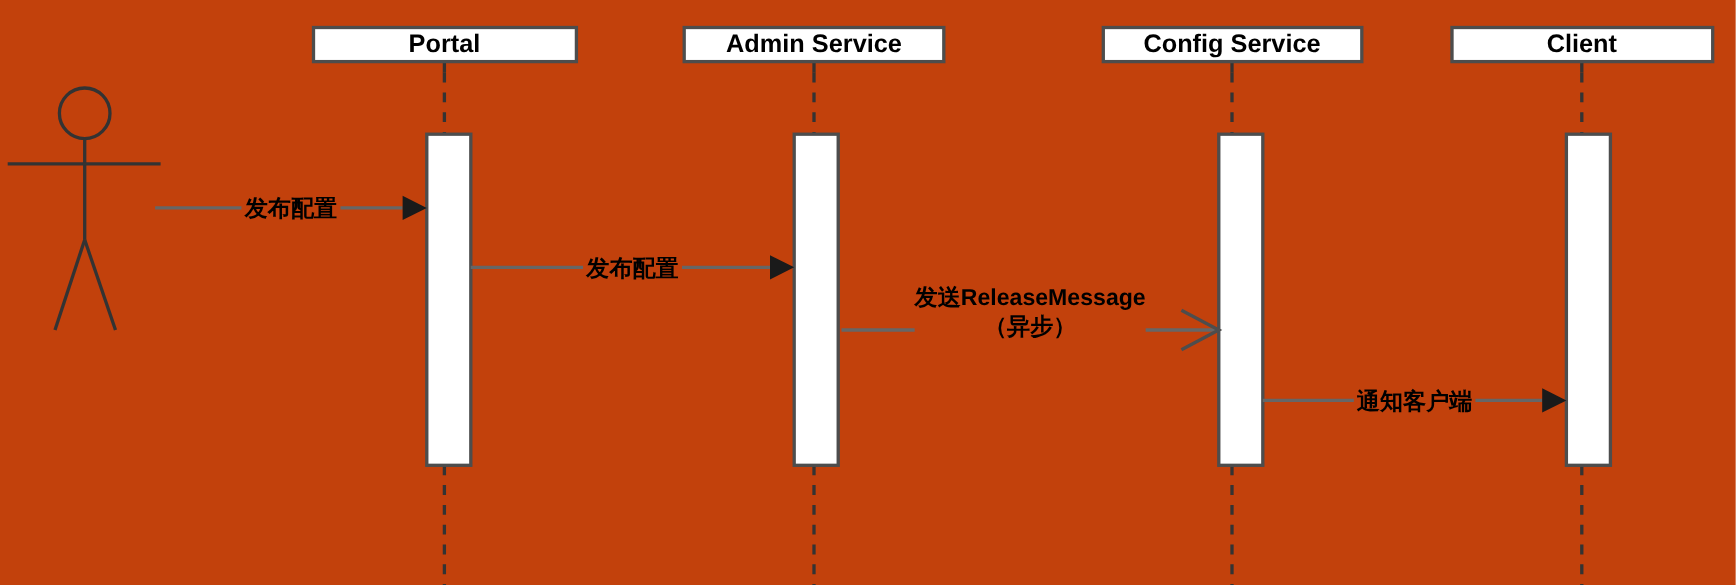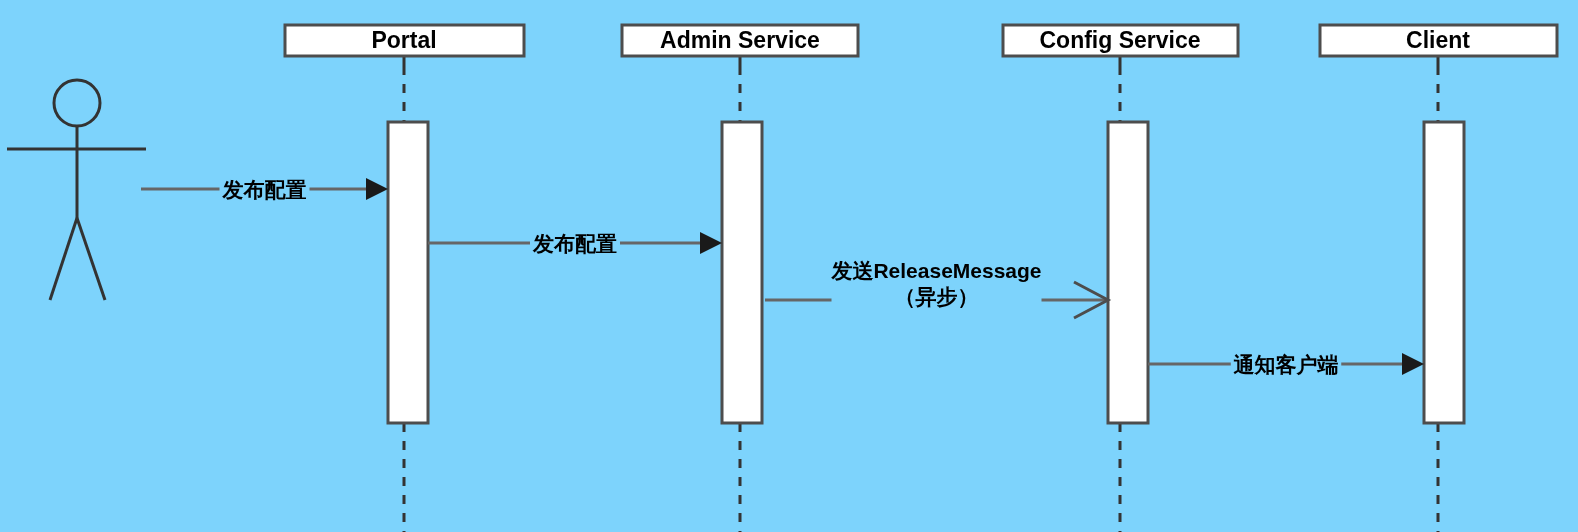--- a/index.html
+++ b/index.html
@@ -5,21 +5,21 @@
 <style>
   html, body {
     margin: 0;
     padding: 0;
     background: #ffffff;
   }
   #diagram-root {
     position: relative;
     width: 1578px;
     height: 532px;
-    background: #7dd3fc;
+    background: #c2410c;
     overflow: hidden;
     font-family: "Liberation Sans", "DejaVu Sans", sans-serif;
   }
   #diagram-svg {
     position: absolute;
     left: 0;
     top: 0;
     width: 1578px;
     height: 532px;
     display: block;

